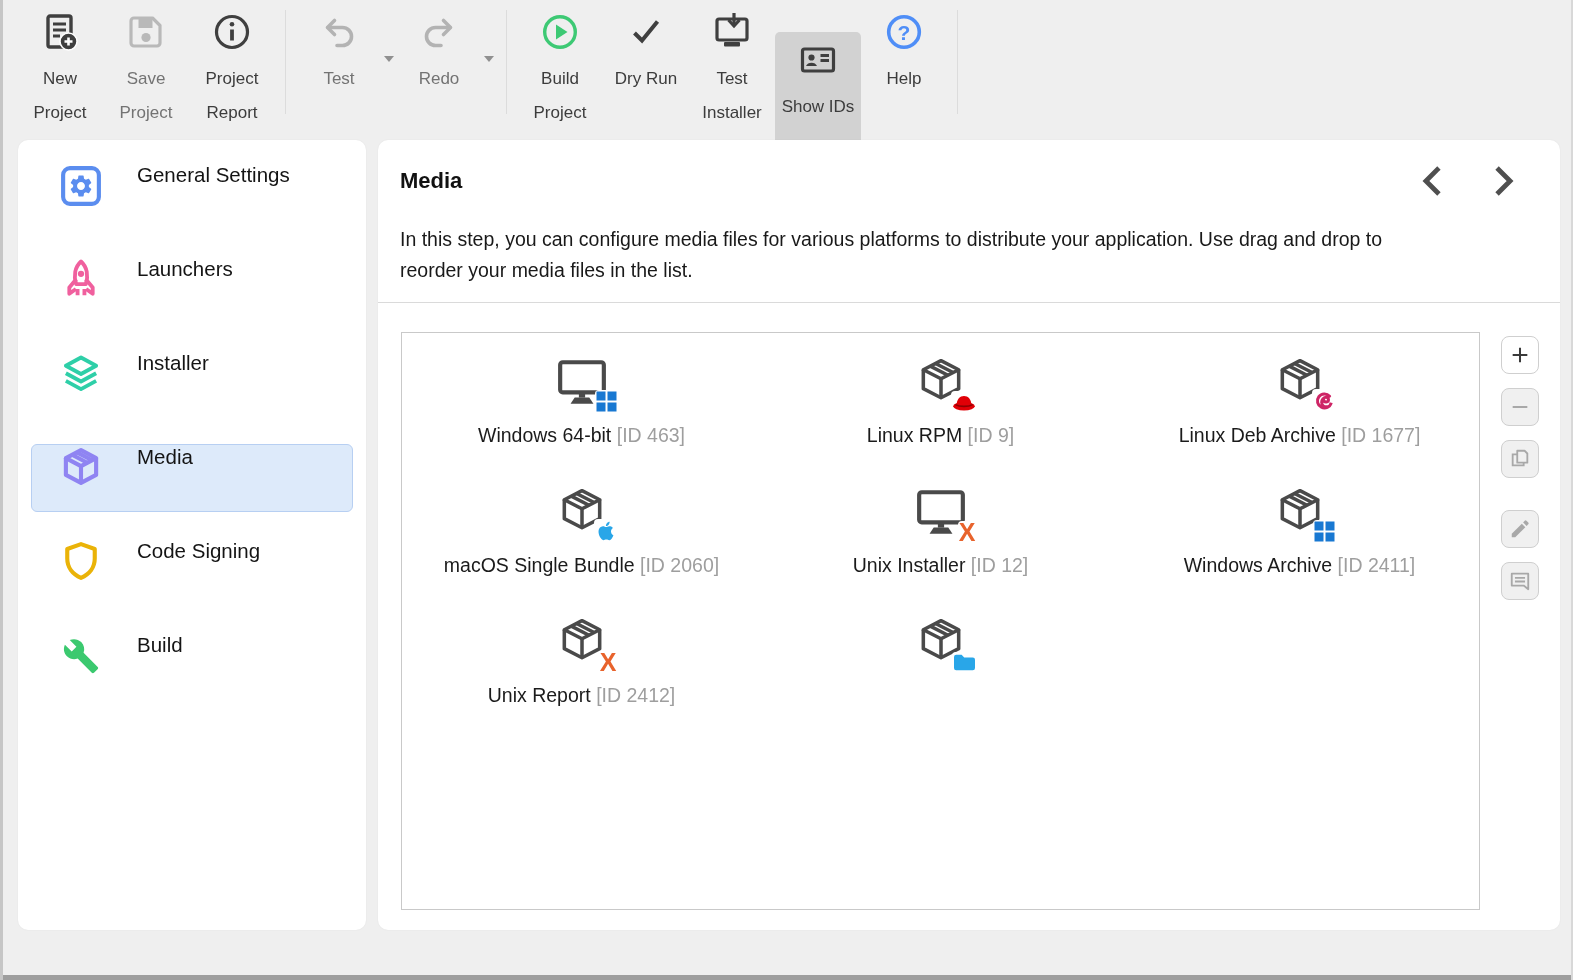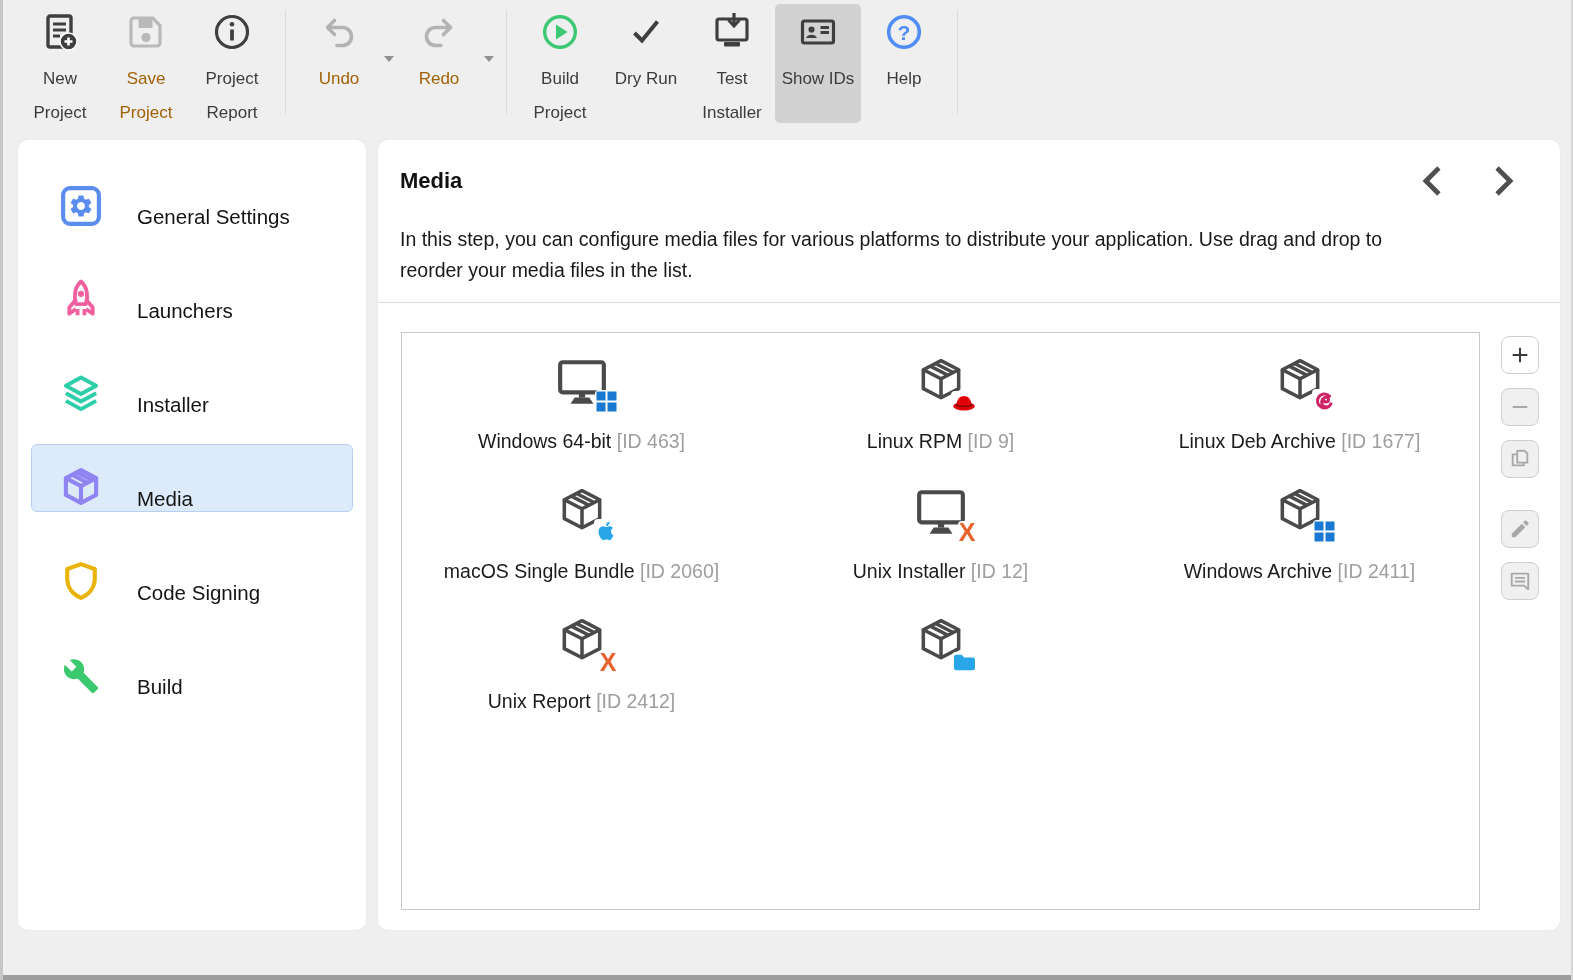--- a/index.html
+++ b/index.html
@@ -19,22 +19,22 @@
     display:flex; align-items:flex-start; padding:4px 0 0 14px;
   }
   .tb-btn {
     display:flex; flex-direction:column; align-items:center; justify-content:flex-start;
     padding:8px 4px 6px; border-radius:5px; min-width:78px; height:119px; cursor:default;
   }
   .tb-btn .tbi { width:40px; height:40px; flex:0 0 40px; }
   .tb-label {
     margin-top:10px; font-size:17px; line-height:34px; color:#3c3c3c; text-align:center; width:78px;
   }
-  .tb-btn.disabled .tb-label { color:#a16207;text-align:center; }
-  .tb-btn.active { background:#d2d2d2; }
+  .tb-btn.disabled .tb-label { color:#737373;text-align:center; }
+  .tb-btn.active { background:#d2d2d2;margin-top:28px; }
   .tb-sep { width:1px; height:104px; background:#dcdcdc; margin:6px 10px 0; }
   .tb-undo-wrap { display:flex; align-items:flex-start; }
   .dd-arrow {
     width:0; height:0; margin:52px 2px 0 2px;
     border-left:5px solid transparent; border-right:5px solid transparent; border-top:6px solid #909090;
   }
 
   
   .sidebar-card {
     position:absolute; left:15px; top:140px; width:348px; height:790px;
@@ -42,21 +42,21 @@
     box-shadow:0 0 2px rgba(0,0,0,0.06);
   }
   .main-card {
     position:absolute; left:375px; top:140px; width:1182px; height:790px;
     background:#fff; border-radius:10px;
     box-shadow:0 0 2px rgba(0,0,0,0.06);
   }
 
   
   .side-item {
-    display:flex; align-items:flex-end; height:68px; margin:0 13px 26px 13px;
+    display:flex; align-items:flex-start; height:68px; margin:0 13px 26px 13px;
     border:1px solid transparent; border-radius:6px; padding-left:26px; cursor:default;
   }
   .side-item .s-icon { width:46px; height:46px; display:flex; align-items:center; justify-content:center; }
   .side-item .s-label { margin-left:33px; font-size:20.5px; color:#141414; }
   .side-item.selected { background:#ddeafa; border-color:#b7cff2; }
 
   
   .main-title { position:absolute; left:22px; top:28px; font-size:22px; font-weight:bold; color:#111; }
   .main-desc {
     position:absolute; left:22px; top:84px; width:1010px;
@@ -78,21 +78,21 @@
   .media-icon svg.base { width:52px; height:52px; }
   .badge {
     position:absolute; right:-9px; bottom:-3px; background:#fff; border-radius:4px;
     line-height:0; padding:1px;
   }
   .badge svg { display:block; }
   .badge.x-badge {
     line-height:22px; font-size:25px; font-weight:800; color:#e8632c; padding:0 1px;
     font-family:"Liberation Sans", sans-serif;
   }
-  .media-label { margin-top:20px; font-size:19.5px; white-space:nowrap; }
+  .media-label { margin-top:14px; font-size:19.5px; white-space:nowrap; }
   .media-label .m-name { color:#1b1b1b; }
   .media-label .m-id { color:#9e9e9e; }
 
   
   .side-buttons { position:absolute; left:1123px; top:196px; width:38px; display:flex; flex-direction:column; }
   .sq-btn {
     width:38px; height:38px; border:1px solid #cfcfcf; border-radius:8px; background:#f0f0f0;
     display:flex; align-items:center; justify-content:center; margin-bottom:14px; cursor:default;
   }
   .sq-btn.enabled { background:#fff; }
@@ -134,21 +134,21 @@
   </div>
 
   <div class="tb-sep"></div>
 
   <div class="tb-undo-wrap">
     <div class="tb-btn disabled">
       <svg class="tbi" viewBox="0 0 40 40" fill="none" stroke="#b3b3b3" stroke-width="3.6" stroke-linecap="round" stroke-linejoin="round">
         <path d="M9 15.5 H23.5 a9 9 0 0 1 0 18 H18"></path>
         <path d="M15.5 8.5 L8.5 15.5 L15.5 22.5"></path>
       </svg>
-      <div class="tb-label">Undo</div>
+      <div class="tb-label">Test</div>
     </div>
     <div class="dd-arrow"></div>
   </div>
 
   <div class="tb-undo-wrap">
     <div class="tb-btn disabled">
       <svg class="tbi" viewBox="0 0 40 40" fill="none" stroke="#b3b3b3" stroke-width="3.6" stroke-linecap="round" stroke-linejoin="round">
         <path d="M31 15.5 H16.5 a9 9 0 0 0 0 18 H22"></path>
         <path d="M24.5 8.5 L31.5 15.5 L24.5 22.5"></path>
       </svg>

